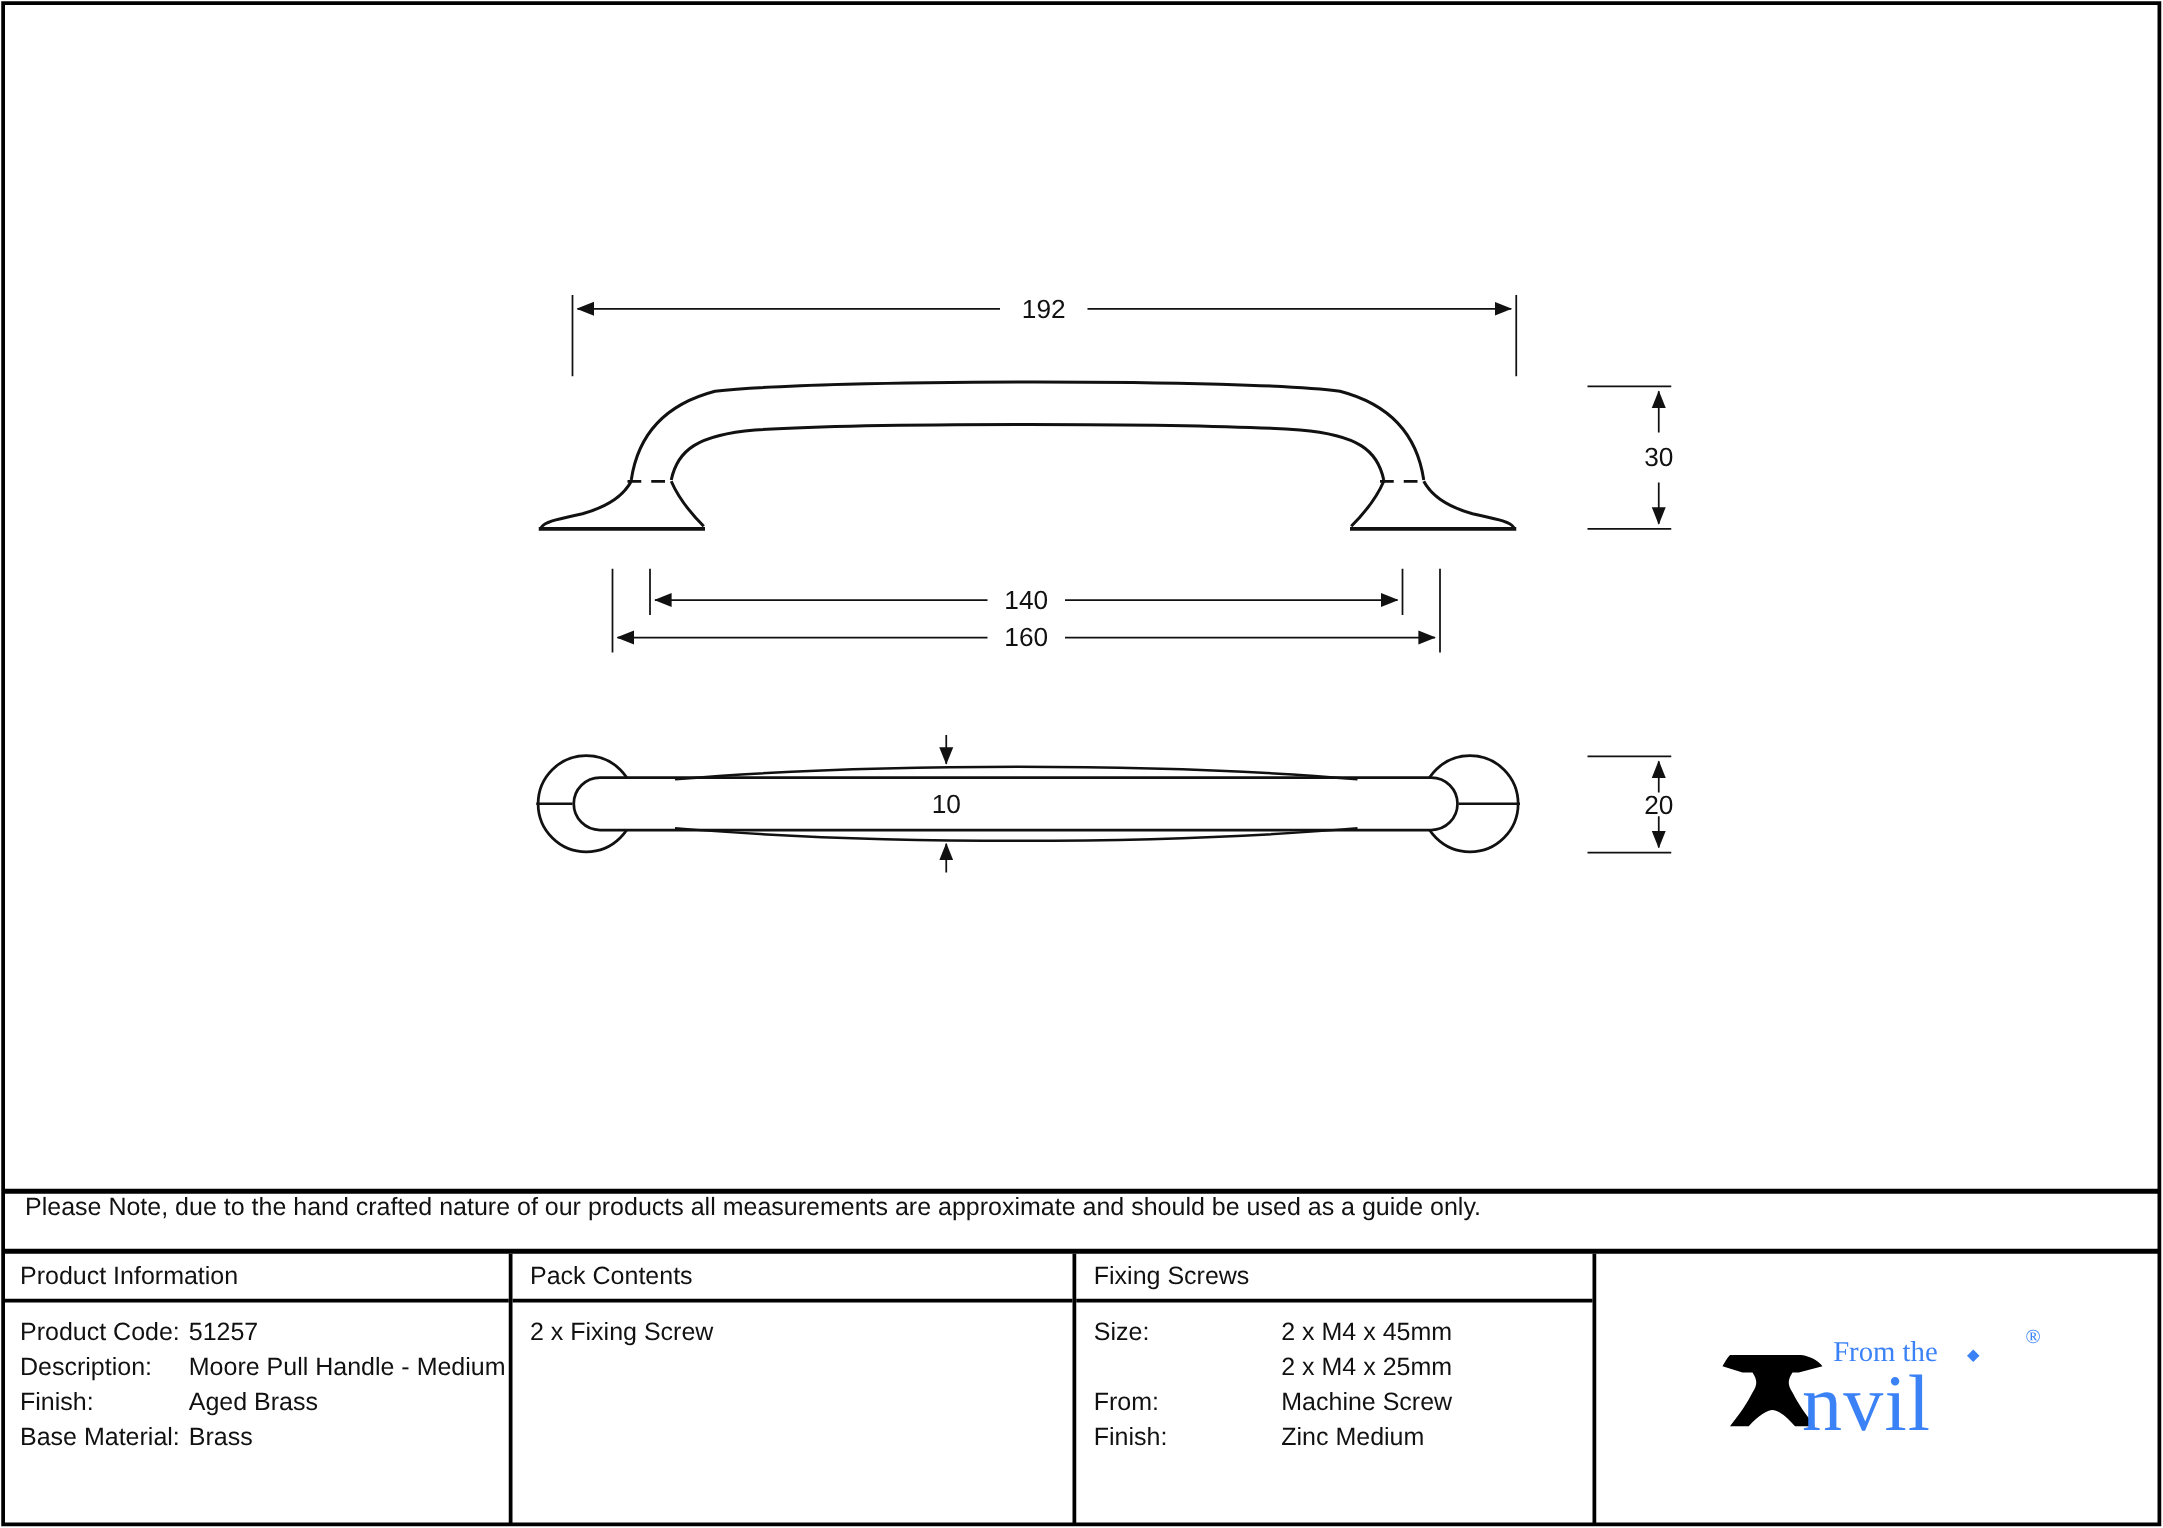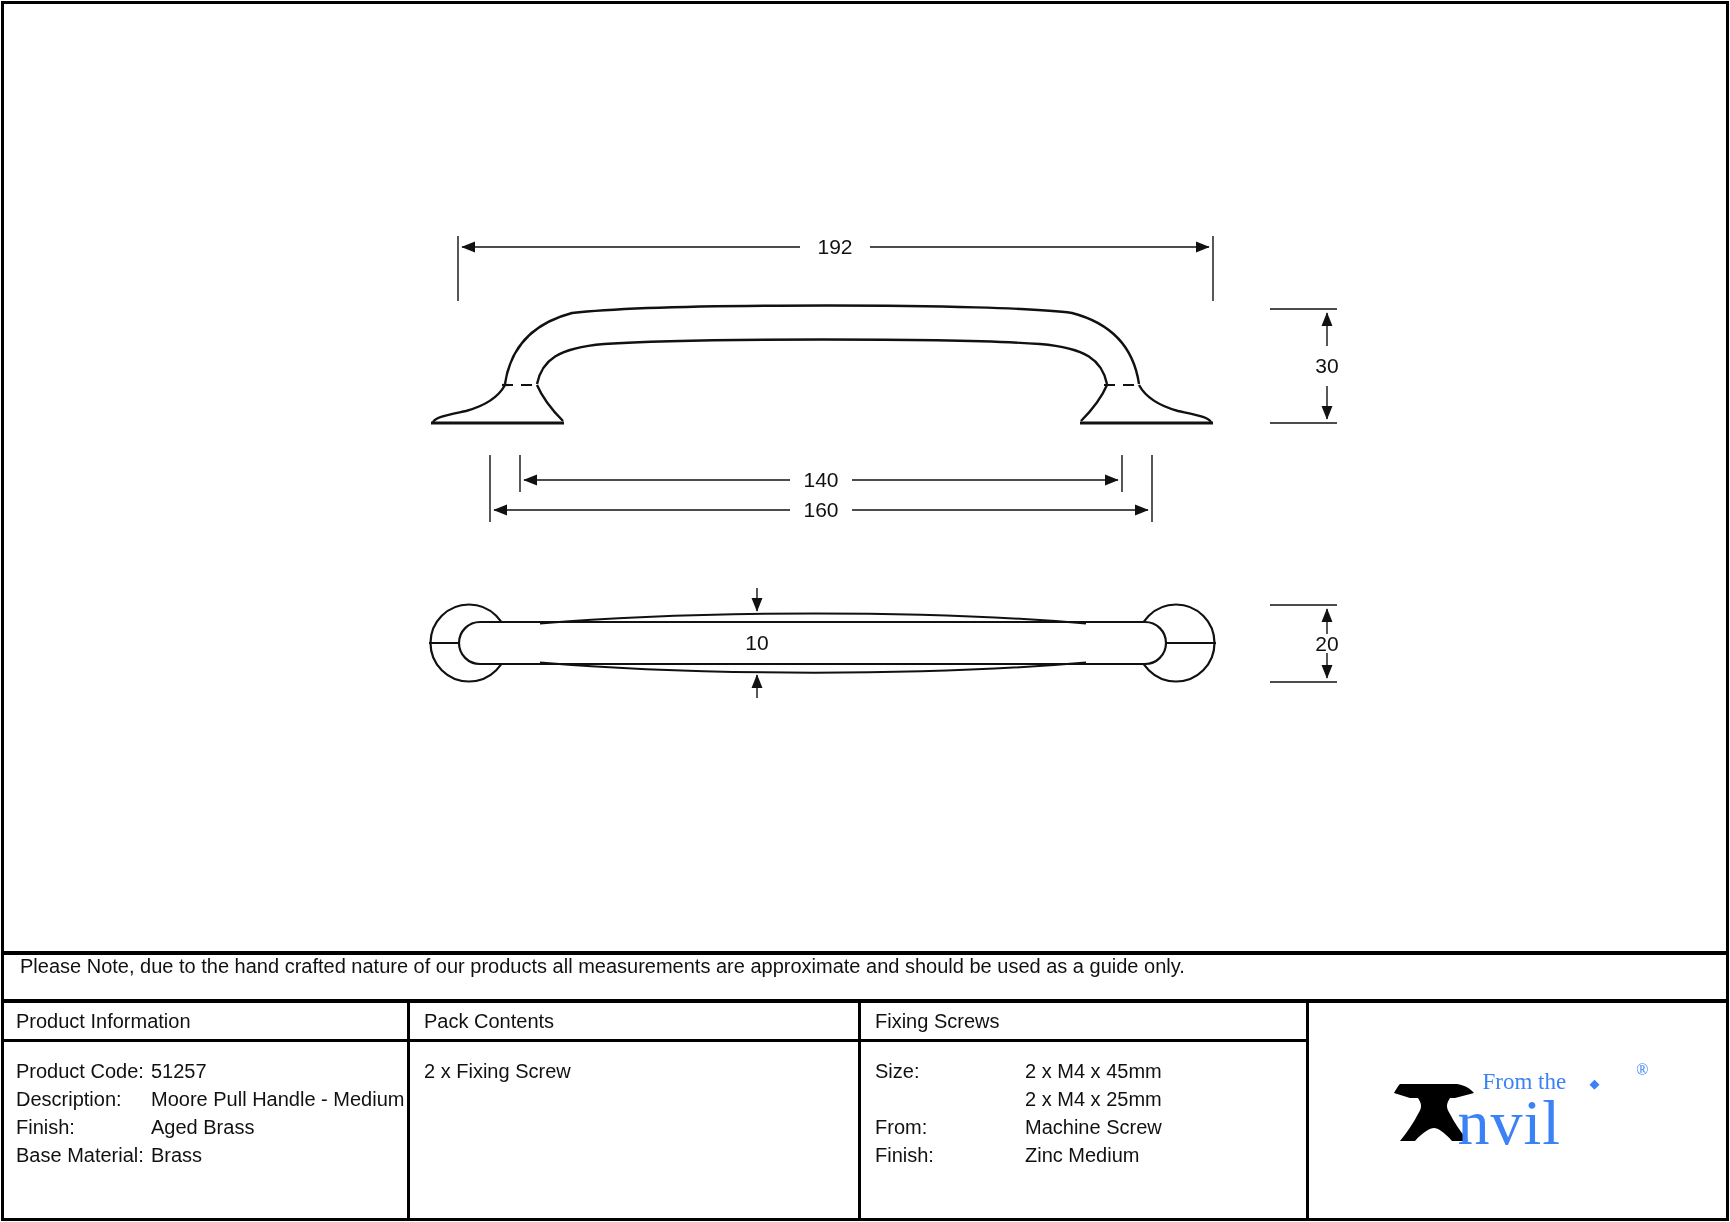--- a/index.html
+++ b/index.html
@@ -19,28 +19,28 @@
   }
   
   .spec-table{
     position:absolute;left:2px;right:2px;top:1003px;bottom:2px;
     display:flex;box-sizing:border-box;
   }
   .col{box-sizing:border-box;height:100%;}
   .col.bordered{border-right:3px solid #000;}
   .col1{width:408px;}
   .col2{width:451px;}
-  .col3{width:448px;}
+  .col3{width:416px;}
   .col4{flex:1;display:flex;align-items:center;justify-content:center;}
   .hdr{
     height:39px;box-sizing:border-box;border-bottom:3px solid #000;
     display:flex;align-items:center;padding-left:14px;font-size:20px;
   }
   .body{padding-top:13px;}
-  .row{height:28px;display:flex;align-items:flex-end;padding-left:14px;font-size:20px;}
+  .row{height:28px;display:flex;align-items:flex-start;padding-left:14px;font-size:20px;}
   .row .lbl{flex:0 0 135px;}
   .col3 .row .lbl{flex:0 0 150px;}
 
   
   .fta{position:relative;width:252px;height:86px;font-family:Liberation Serif, serif;color:#3b82f6;}
   .fta-anvil{position:absolute;left:0;top:14px;}
   .fta-tail{position:absolute;left:65px;bottom:0;font-size:64px;line-height:1;letter-spacing:1px;}
   .fta-prefix{position:absolute;left:90px;top:0;font-size:23px;white-space:nowrap;}
   .fta-diamond{position:absolute;left:197px;top:7px;font-size:13px;}
   .fta-reg{position:absolute;right:-4px;top:-8px;font-size:16px;}

